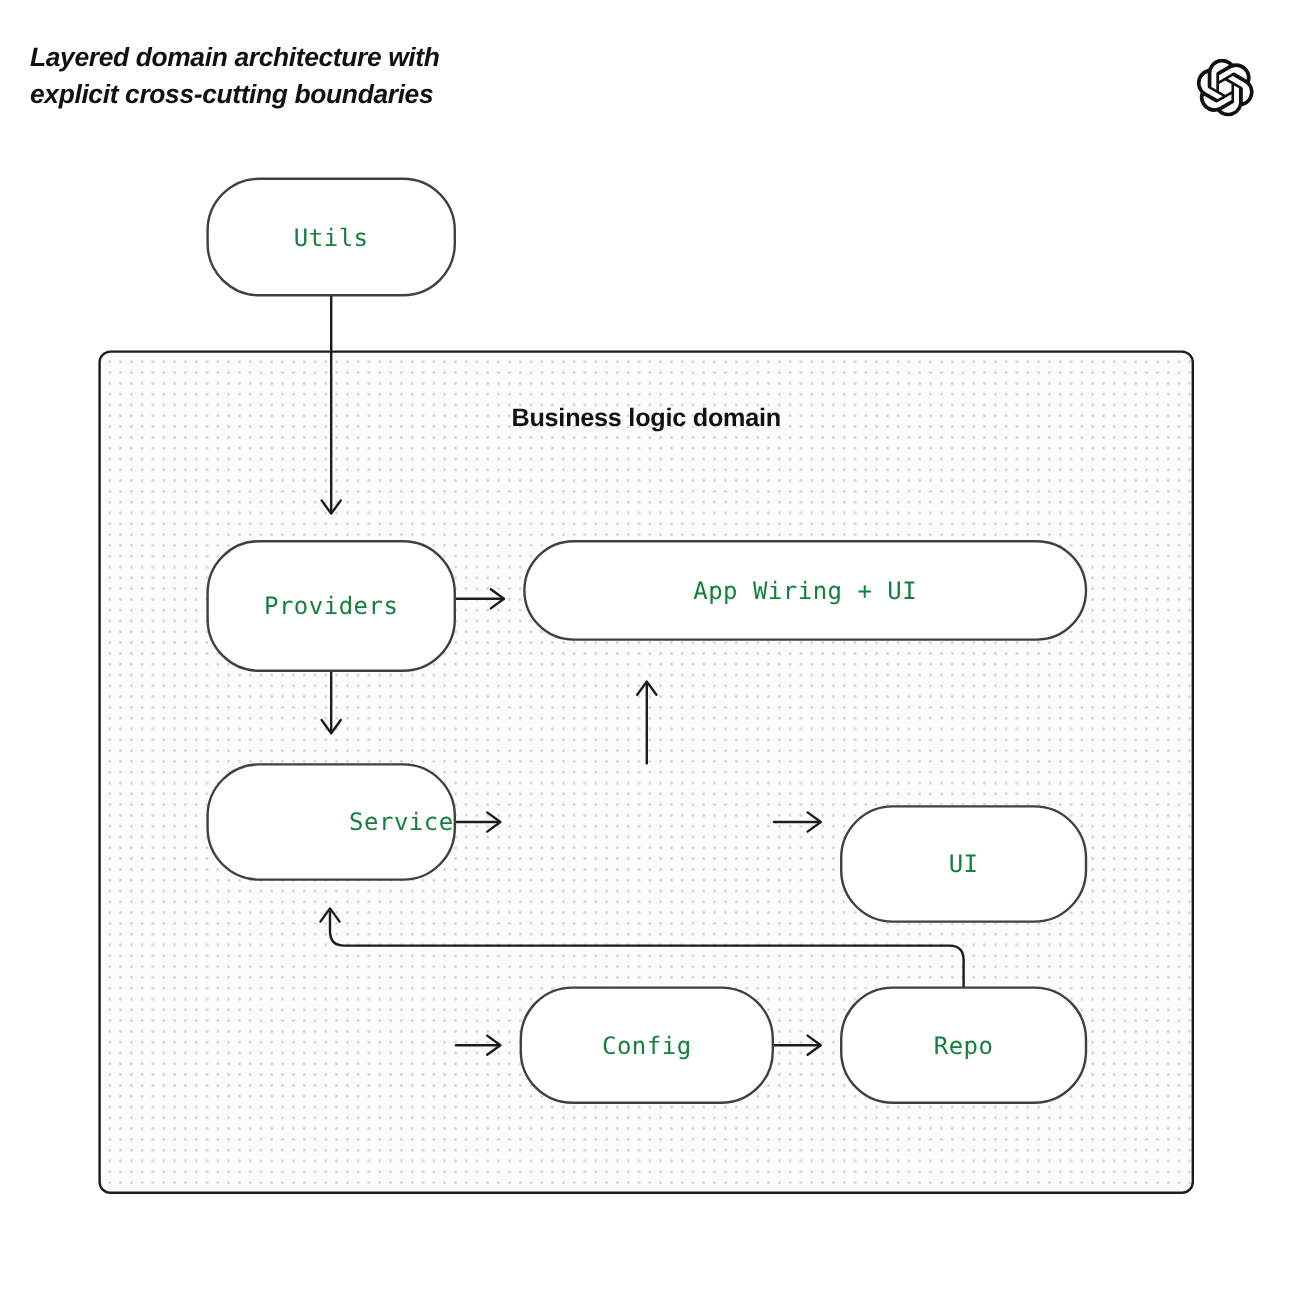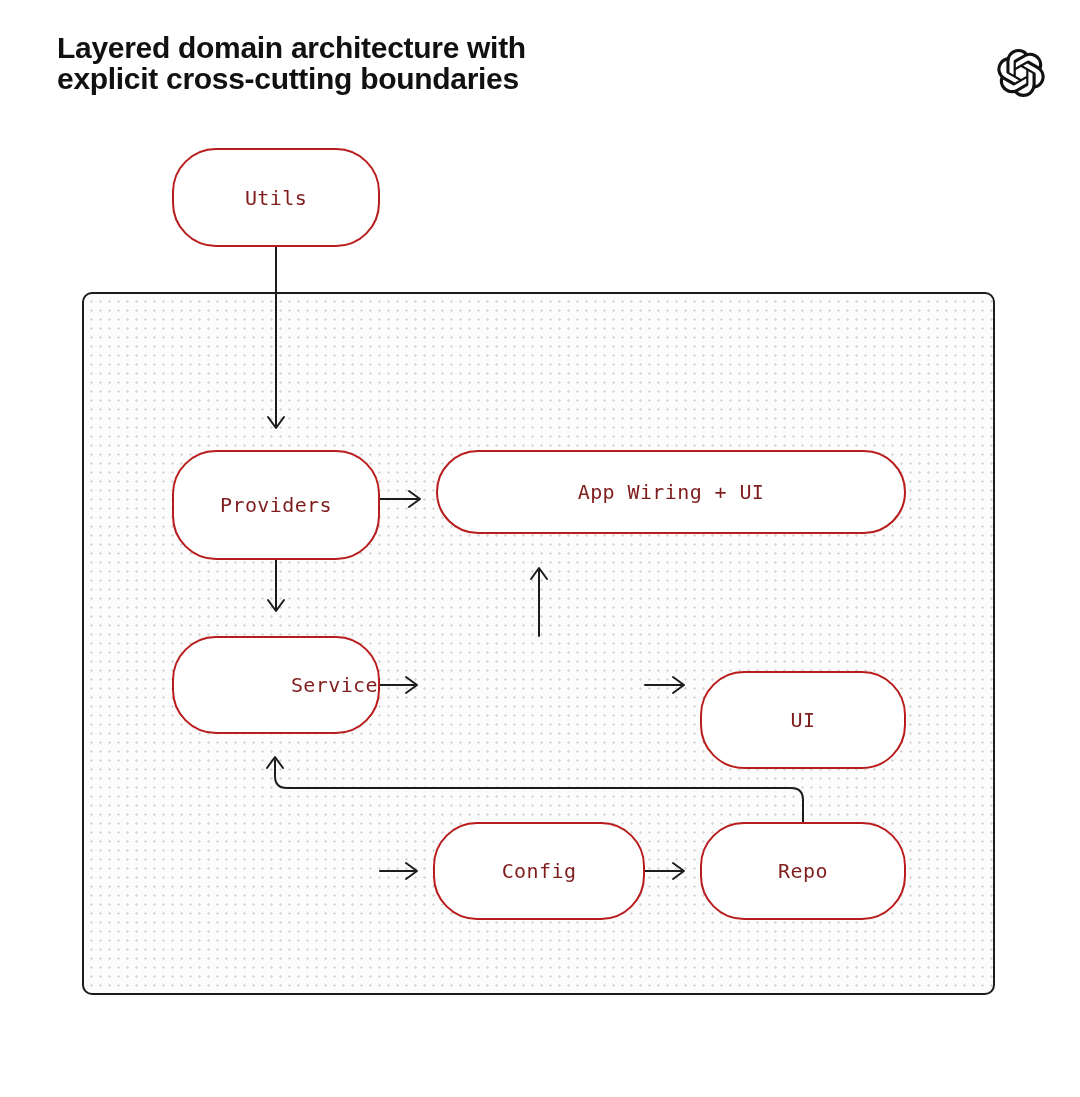--- a/index.html
+++ b/index.html
@@ -9,27 +9,28 @@
   .stage {
     position: relative;
     width: 1080px;
     height: 1097px;
     background: #ffffff;
     overflow: hidden;
   }
 
   .title {
     position: absolute;
-    left: 57px;
+    left: 25px;
     top: 32px;
-    font-size: 30px;
+    font-size: 22px;
     line-height: 31px;
     font-weight: 700;
     letter-spacing: -0.3px;
     color: #111111;
+    font-style: italic;
   }
   .title span { display: block; }
 
   .logo {
     position: absolute;
     left: 997px;
     top: 49px;
     width: 48px;
     height: 48px;
     color: #111111;
@@ -75,26 +76,26 @@
     stroke-linecap: round;
     stroke-linejoin: round;
   }
 
   .node {
     position: absolute;
     display: flex;
     align-items: center;
     justify-content: center;
     background: #ffffff;
-    border: 2px solid #b91c1c;
+    border: 2px solid #404040;
     border-radius: 44px;
     font-family: "DejaVu Sans Mono", "Liberation Mono", monospace;
     font-size: 20px;
     letter-spacing: 0.4px;
-    color: #7f1d1d;
+    color: #15803d;
     white-space: nowrap;
   }
 
   .node-utils     { left: 172px; top: 148px; width: 208px; height: 99px; }
   .node-providers { left: 172px; top: 450px; width: 208px; height: 110px; }
   .node-appwiring { left: 436px; top: 450px; width: 470px; height: 84px; align-items: center; }
   .node-service   { left: 172px; top: 636px; width: 208px; height: 98px; justify-content: flex-end; }
   .node-runtime   { left: 433px; top: 636px; width: 212px; height: 98px; }
   .node-ui        { left: 700px; top: 671px; width: 206px; height: 98px; align-items: center; }
   .node-types     { left: 172px; top: 822px; width: 208px; height: 98px; }
@@ -111,20 +112,21 @@
     <span>explicit cross-cutting boundaries</span>
   </div>
 
   <div class="logo">
     <svg viewBox="0 0 24 24" fill="currentColor" aria-hidden="true">
       <path d="M22.2819 9.8211a5.9847 5.9847 0 0 0-.5157-4.9108 6.0462 6.0462 0 0 0-6.5098-2.9A6.0651 6.0651 0 0 0 4.9807 4.1818a5.9847 5.9847 0 0 0-3.9977 2.9 6.0462 6.0462 0 0 0 .7427 7.0966 5.98 5.98 0 0 0 .511 4.9107 6.051 6.051 0 0 0 6.5146 2.9001A5.9847 5.9847 0 0 0 13.2599 24a6.0557 6.0557 0 0 0 5.7718-4.2058 5.9894 5.9894 0 0 0 3.9977-2.9001 6.0557 6.0557 0 0 0-.7475-7.073zm-9.022 12.6081a4.4755 4.4755 0 0 1-2.8764-1.0408l.1419-.0804 4.7783-2.7582a.7948.7948 0 0 0 .3927-.6813v-6.7369l2.02 1.1686a.071.071 0 0 1 .038.052v5.5826a4.504 4.504 0 0 1-4.4945 4.4944zm-9.6607-4.1254a4.4708 4.4708 0 0 1-.5346-3.0137l.142.0852 4.783 2.7582a.7712.7712 0 0 0 .7806 0l5.8428-3.3685v2.3324a.0804.0804 0 0 1-.0332.0615L9.74 19.9502a4.4992 4.4992 0 0 1-6.1408-1.6464zM2.3408 7.8956a4.485 4.485 0 0 1 2.3655-1.9728V11.6a.7664.7664 0 0 0 .3879.6765l5.8144 3.3543-2.0201 1.1685a.0757.0757 0 0 1-.071 0l-4.8303-2.7865A4.504 4.504 0 0 1 2.3408 7.8956zm16.5963 3.8558L13.1038 8.364 15.1192 7.2a.0757.0757 0 0 1 .071 0l4.8303 2.7913a4.4944 4.4944 0 0 1-.6765 8.1042v-5.6772a.79.79 0 0 0-.407-.667zm2.0107-3.0231l-.142-.0852-4.7735-2.7818a.7759.7759 0 0 0-.7854 0L9.409 9.2297V6.8974a.0662.0662 0 0 1 .0284-.0615l4.8303-2.7866a4.4992 4.4992 0 0 1 6.6802 4.66zM8.3065 12.863l-2.02-1.1638a.0804.0804 0 0 1-.038-.0567V6.0742a4.4992 4.4992 0 0 1 7.3757-3.4537l-.142.0805L8.704 5.459a.7948.7948 0 0 0-.3927.6813zm1.0976-2.3654l2.602-1.4998 2.6069 1.4998v2.9994l-2.5974 1.4997-2.6067-1.4997z"></path>
     </svg>
   </div>
 
   <div class="domain-box"></div>
+  <div class="domain-label">Business logic domain</div>
 
   <svg class="edges" viewBox="0 0 1080 1097">
     <g>
       <line x1="276" y1="247" x2="276" y2="426"></line>
       <polyline points="268,417 276,428 284,417"></polyline>
     </g>
     <g>
       <line x1="380" y1="499" x2="418" y2="499"></line>
       <polyline points="409,491 420,499 409,507"></polyline>
     </g>

